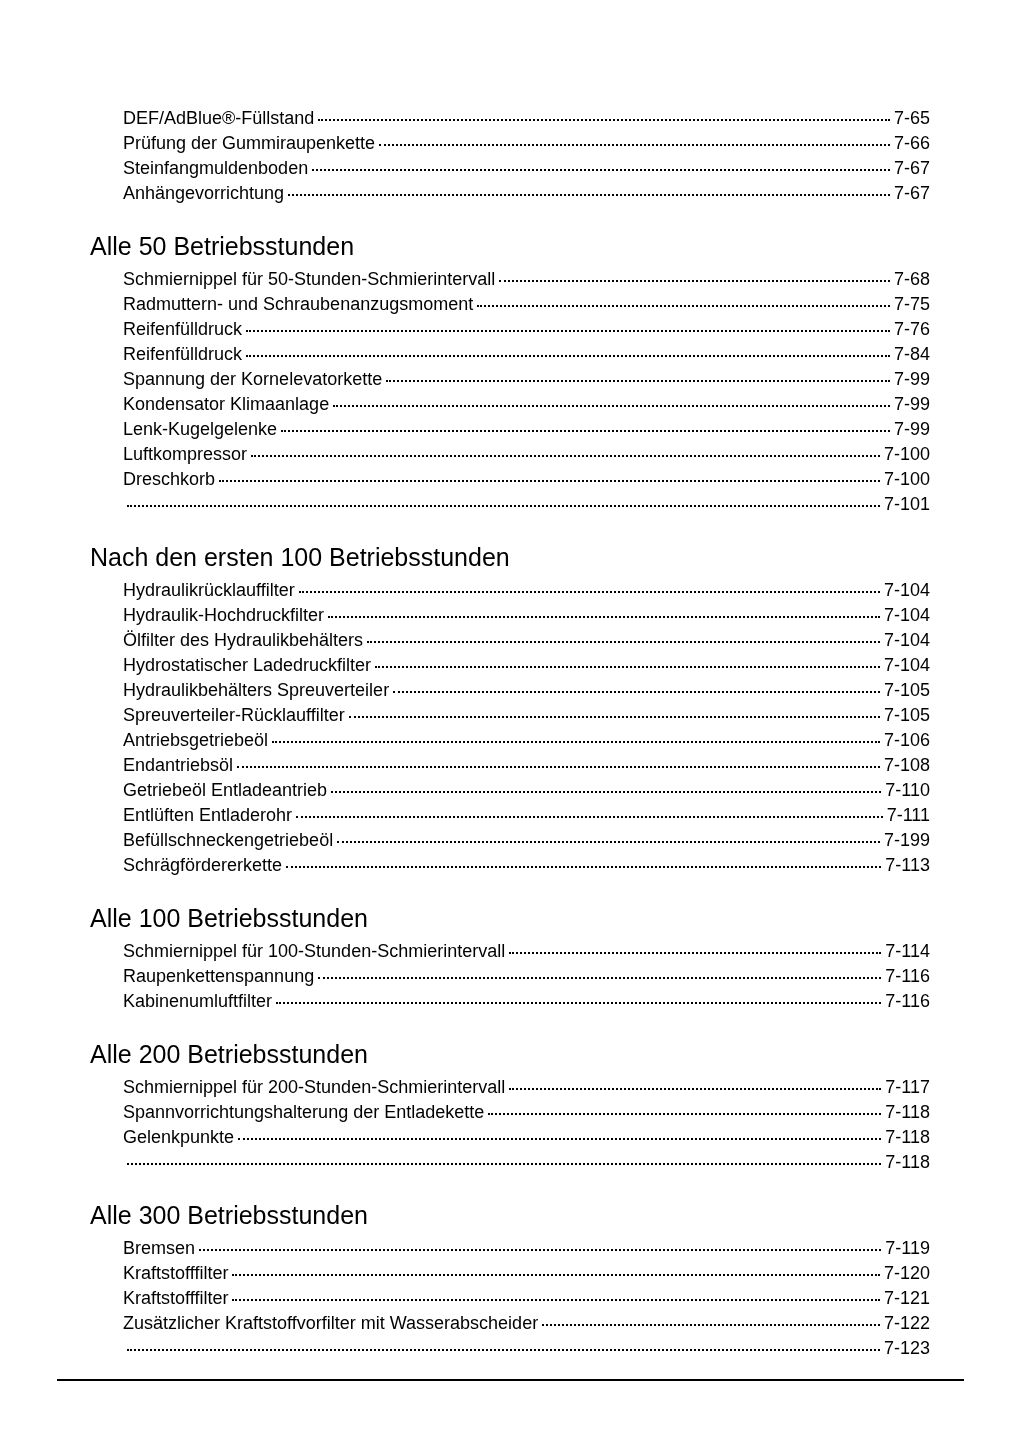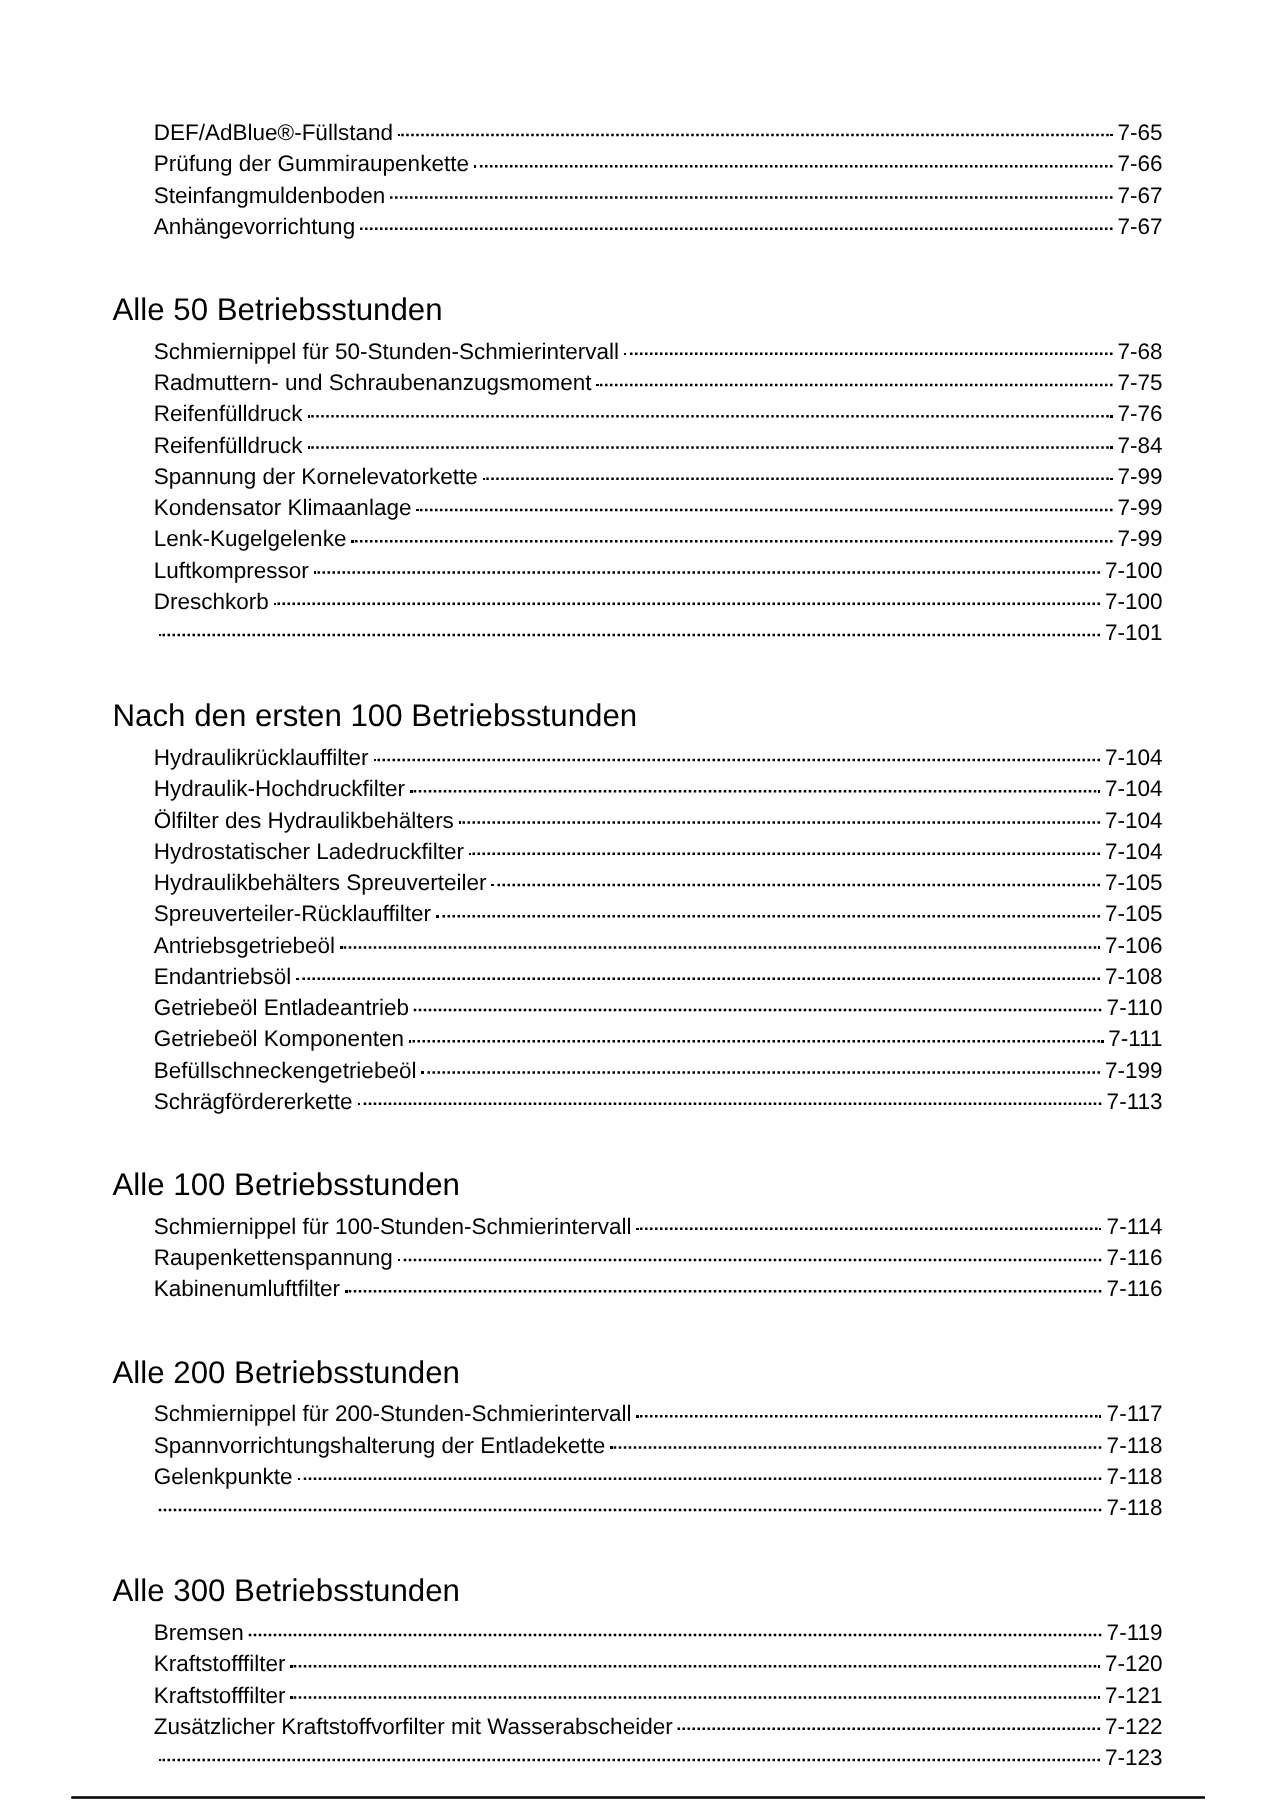--- a/index.html
+++ b/index.html
@@ -15,24 +15,24 @@
     position: relative;
     overflow: hidden;
   }
   .page {
     padding: 90px 94px 0 90px;
   }
   .toc-section .section-heading {
     font-size: 25px;
     line-height: 28px;
     font-weight: 400;
-    margin: 40px 0 7px 0;
+    margin: 26px 0 7px 0;
   }
   .toc-section:first-child .entries {
-    margin-top: 4px;
+    margin-top: 16px;
   }
   .entries {
     margin-left: 33px;
   }
   .toc-entry {
     display: flex;
     align-items: baseline;
     height: 25px;
     font-size: 18px;
     line-height: 25px;
@@ -207,21 +207,21 @@
     <span class="toc-page">7-108</span>
   </div>
 
   <div class="toc-entry">
     <span class="toc-title">Getriebeöl Entladeantrieb</span>
     <span class="toc-dots"></span>
     <span class="toc-page">7-110</span>
   </div>
 
   <div class="toc-entry">
-    <span class="toc-title">Getriebeöl Komponenten</span>
+    <span class="toc-title">Entlüften Entladerohr</span>
     <span class="toc-dots"></span>
     <span class="toc-page">7-111</span>
   </div>
 
   <div class="toc-entry">
     <span class="toc-title">Befüllschneckengetriebeöl</span>
     <span class="toc-dots"></span>
     <span class="toc-page">7-199</span>
   </div>
 

